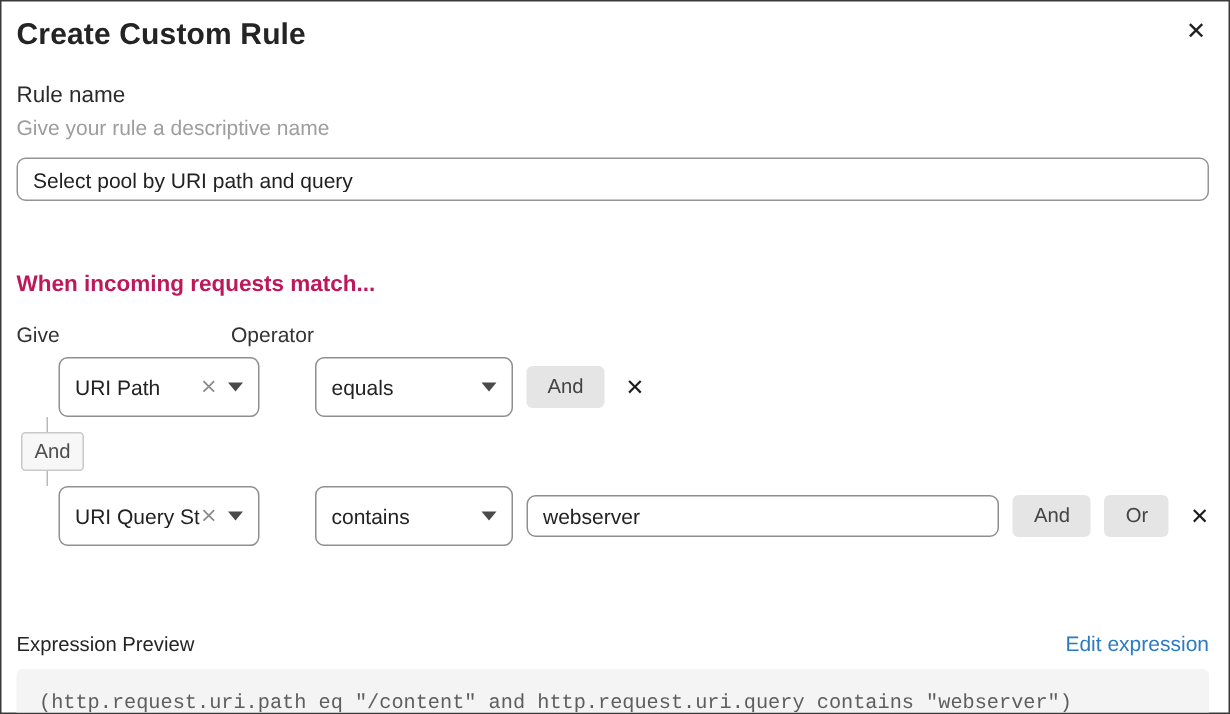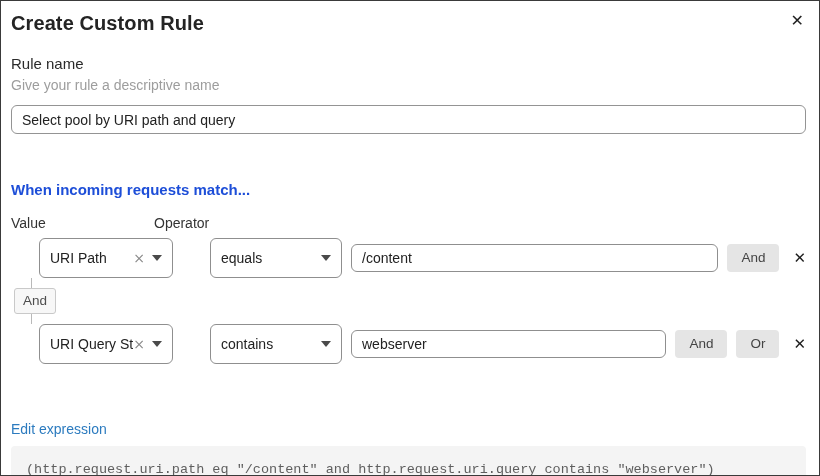--- a/index.html
+++ b/index.html
@@ -29,21 +29,21 @@
   .rule-label { margin-top: 17px; font-size: 15px; color: #2b2b2b; line-height: 20px; }
   .rule-hint { margin-top: 2px; font-size: 14px; color: #9d9d9d; line-height: 19px; }
   .text-input {
     margin-top: 10px; width: 100%; height: 29px;
     border: 1px solid #949494; border-radius: 6px;
     padding: 0 10px; font-size: 14px; color: #222;
     font-family: "Liberation Sans", "DejaVu Sans", sans-serif;
     outline: none; background: #fff;
   }
   
-  .match-heading { margin-top: 46px; font-size: 15px; font-weight: 700; color: #1d4ed8; line-height: 20px; }
+  .match-heading { margin-top: 46px; font-size: 15px; font-weight: 700; color: #be185d; line-height: 20px; }
   .col-labels { margin-top: 14px; display: flex; gap: 9px; font-size: 14px; color: #333; line-height: 18px; }
   .col-field { width: 134px; }
   .col-operator { width: 132px; }
   .col-value { flex: 1; }
   .cond-row { margin-top: 6px; display: flex; gap: 9px; align-items: center; }
   .cond-row.second { margin-top: 0; }
   .select-box {
     height: 40px; border: 1px solid #8f8f8f; border-radius: 6px; background: #fff;
     display: flex; align-items: center; justify-content: space-between;
     padding: 0 10px; font-size: 14px; color: #222; cursor: pointer; margin-left: 28px;
@@ -103,40 +103,39 @@
 
   
   <div class="rule-label">Rule name</div>
   <div class="rule-hint">Give your rule a descriptive name</div>
   <input class="text-input" type="text" value="Select pool by URI path and query" style="">
 
   
   <div class="match-heading">When incoming requests match...</div>
 
   <div class="col-labels">
-    <div class="col-field">Value</div>
+    <div class="col-field">Give</div>
     <div class="col-operator">Operator</div>
   </div>
 
   
   <div class="cond-row">
     <div class="select-box select-field">
       <span class="select-label">URI Path</span>
       <span class="select-controls">
         <span class="clear-x">×</span>
         <span class="caret"></span>
       </span>
     </div>
     <div class="select-box select-operator">
       <span class="select-label">equals</span>
       <span class="select-controls">
         <span class="caret"></span>
       </span>
     </div>
-    <input class="value-input" type="text" value="/content" style="">
     <button class="op-btn">And</button>
     <button class="remove-x">✕</button>
   </div>
 
   
   <div class="connector-wrap">
     <div class="connector-line top"></div>
     <div class="and-badge">And</div>
     <div class="connector-line bottom"></div>
   </div>
@@ -157,19 +156,20 @@
       </span>
     </div>
     <input class="value-input" type="text" value="webserver" style="">
     <button class="op-btn">And</button>
     <button class="op-btn">Or</button>
     <button class="remove-x">✕</button>
   </div>
 
   
   <div class="expr-header">
+    <div class="expr-label">Expression Preview</div>
     <a class="expr-edit-link">Edit expression</a>
   </div>
   <div class="code-box">
     <span>(http.request.uri.path eq "/content" and http.request.uri.query contains "webserver")</span>
   </div>
 
 </div>
 
 </body></html>

